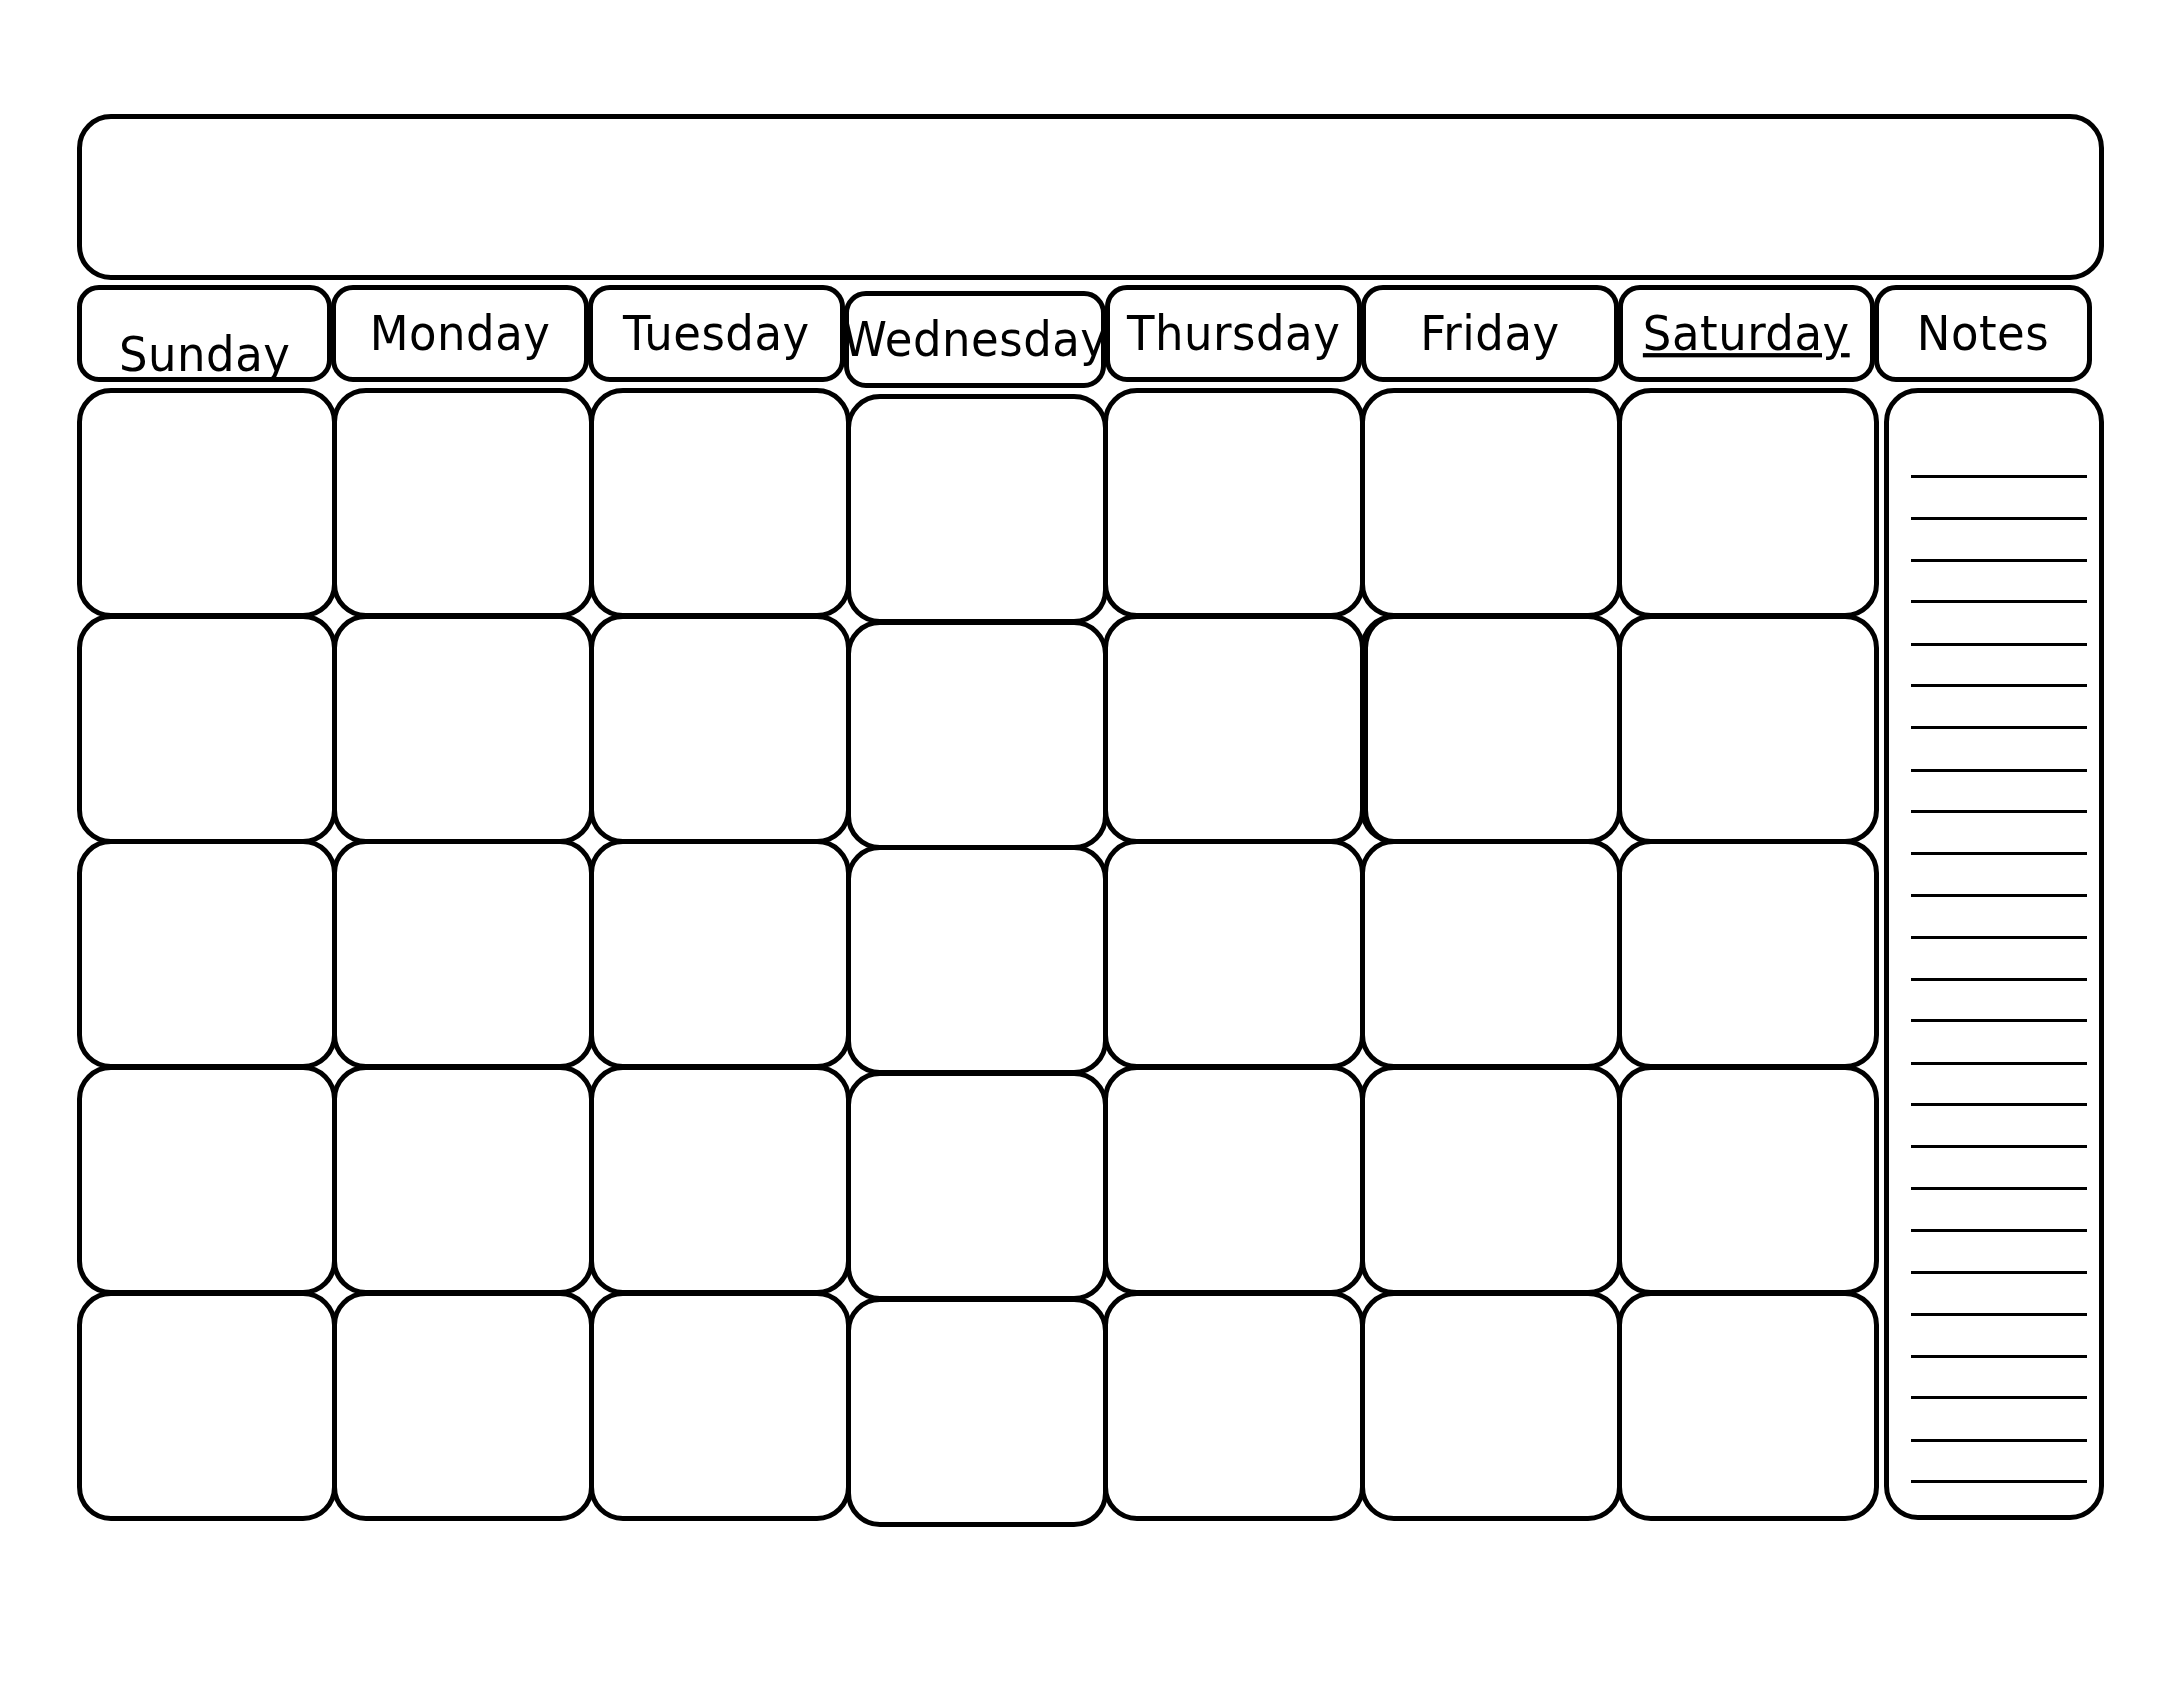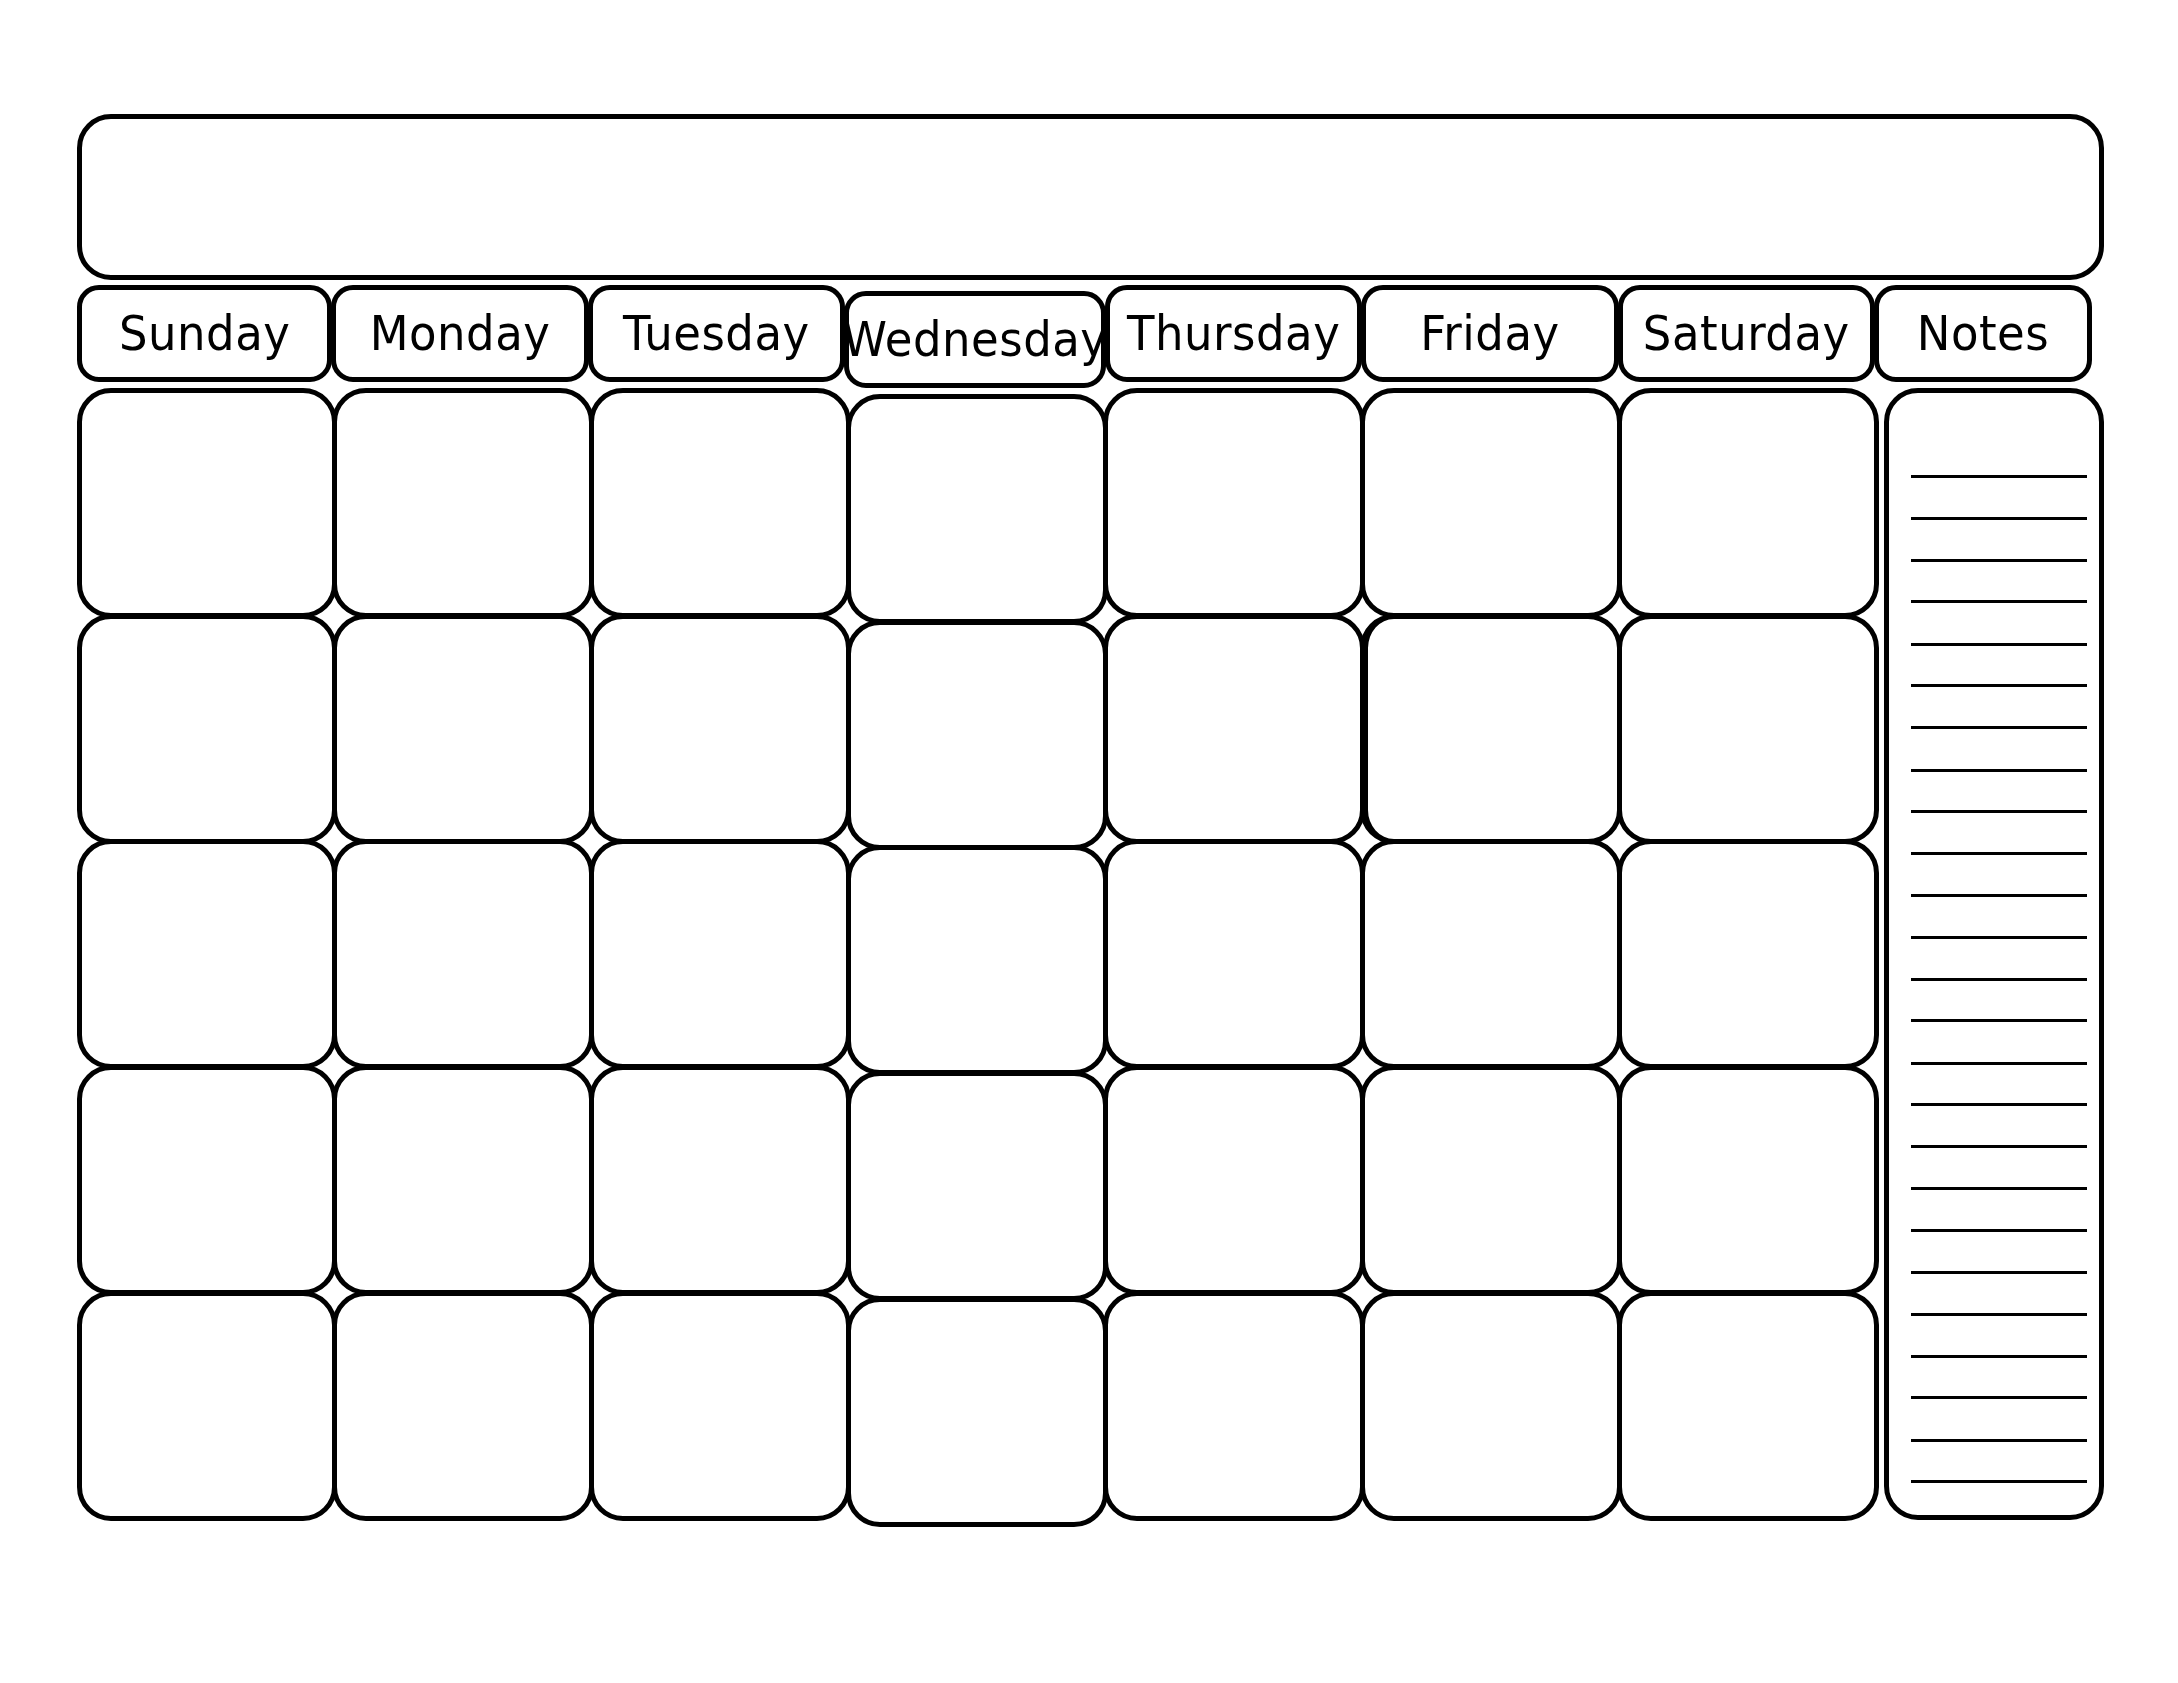--- a/index.html
+++ b/index.html
@@ -70,27 +70,27 @@
     font-size: 45px;
     line-height: 1;
     color: #000000;
     font-weight: 400;
     letter-spacing: 0.5px;
     white-space: nowrap;
     transform: scaleY(1.06);
   }
 
   
-  .col-sun  { width: 260px; }
+  .col-sun  { width: 260px; align-items: flex-end; }
   .col-mon  { width: 262px; align-items: center; }
   .col-tue  { width: 262px; }
   .col-wed  { width: 262px; margin-top: 6px; }
   .col-thu  { width: 262px; }
   .col-fri  { width: 262px; }
-  .col-sat  { width: 262px; }
+  .col-sat  { width: 262px; text-decoration: underline; }
   .col-notes{ width: 222px; }
 
   
   .grid {
     position: absolute;
     left: 77px;
     top: 388px;
     width: 1809px;
     height: 1132px;
   }

